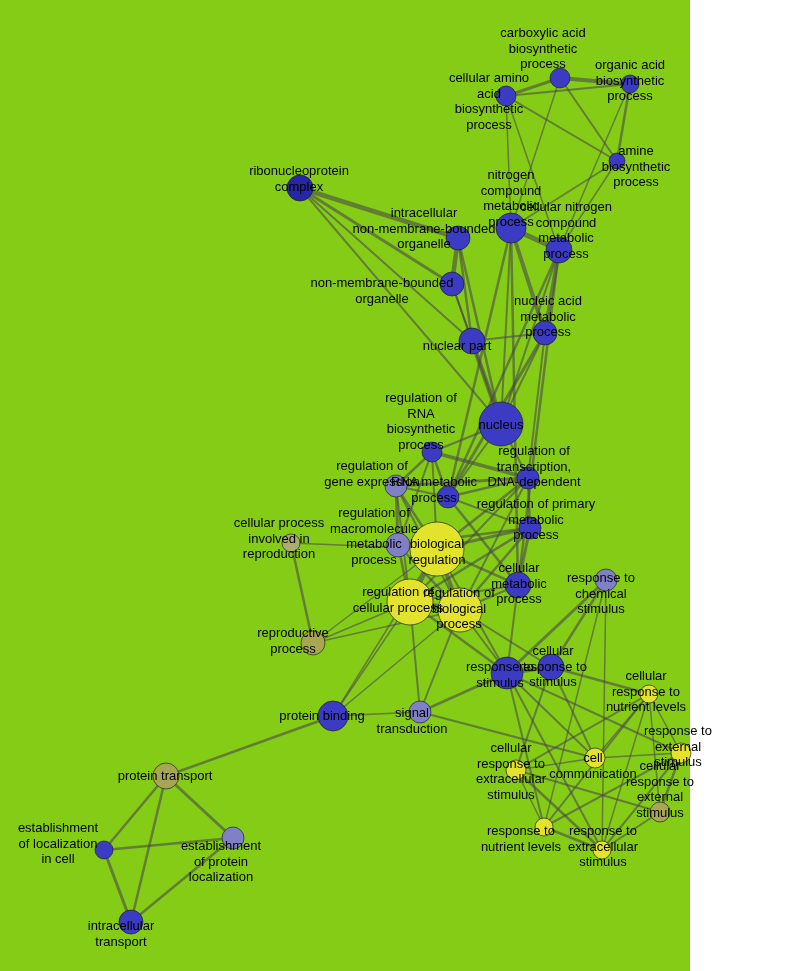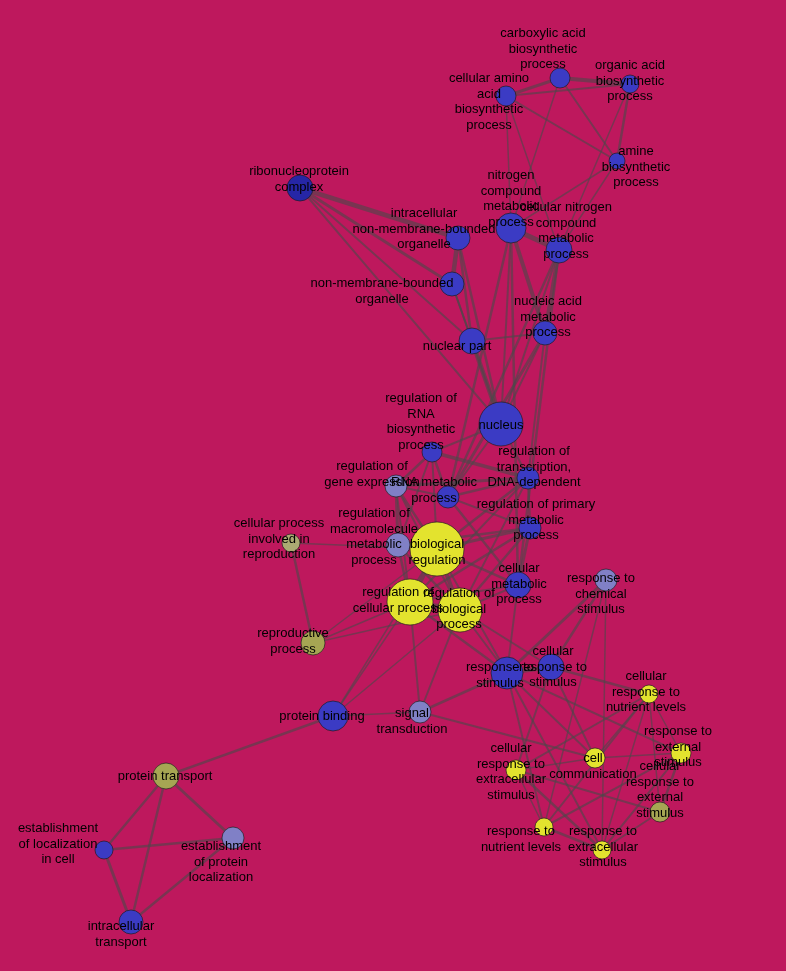--- a/index.html
+++ b/index.html
@@ -6,23 +6,23 @@
     margin: 0;
     padding: 0;
     background: #ffffff;
     width: 786px;
     height: 971px;
     overflow: hidden;
     font-family: "Liberation Sans", sans-serif;
   }
   #graph-wrap {
     position: relative;
-    width: 786px;
+    width: 690px;
     height: 971px;
-    background: #be185d;
+    background: #84cc16;
     text-decoration: underline;
   }
   svg text {
     font-family: "Liberation Sans", sans-serif;
     font-size: 13px;
     fill: #000000;
   }
   svg line {
     stroke-linecap: round;
   }

